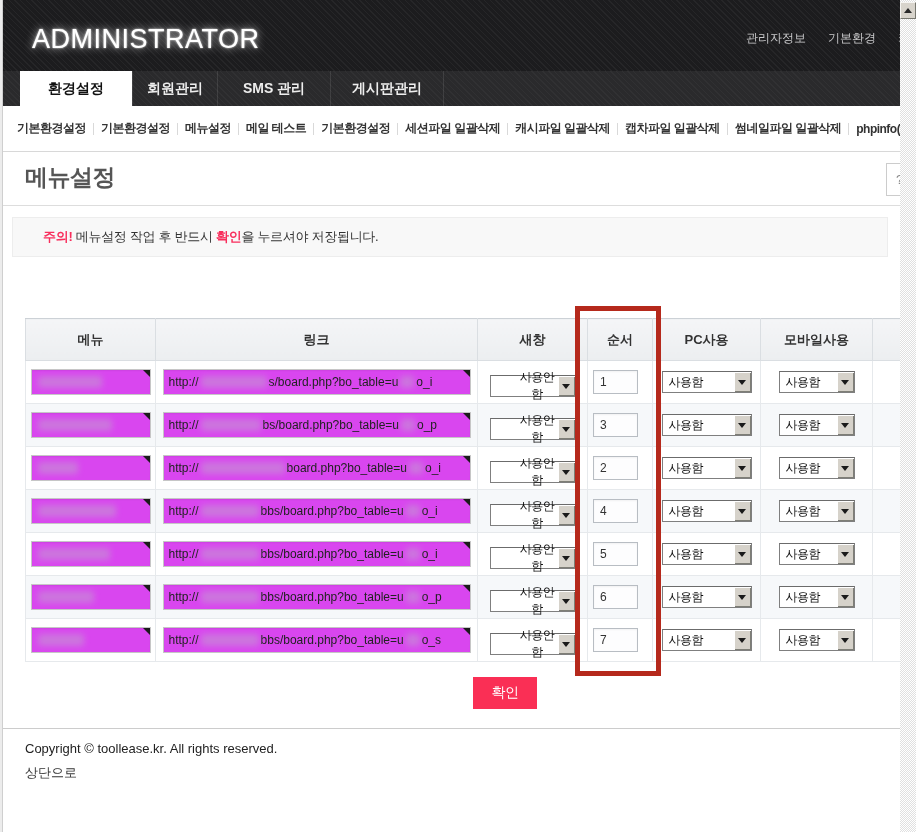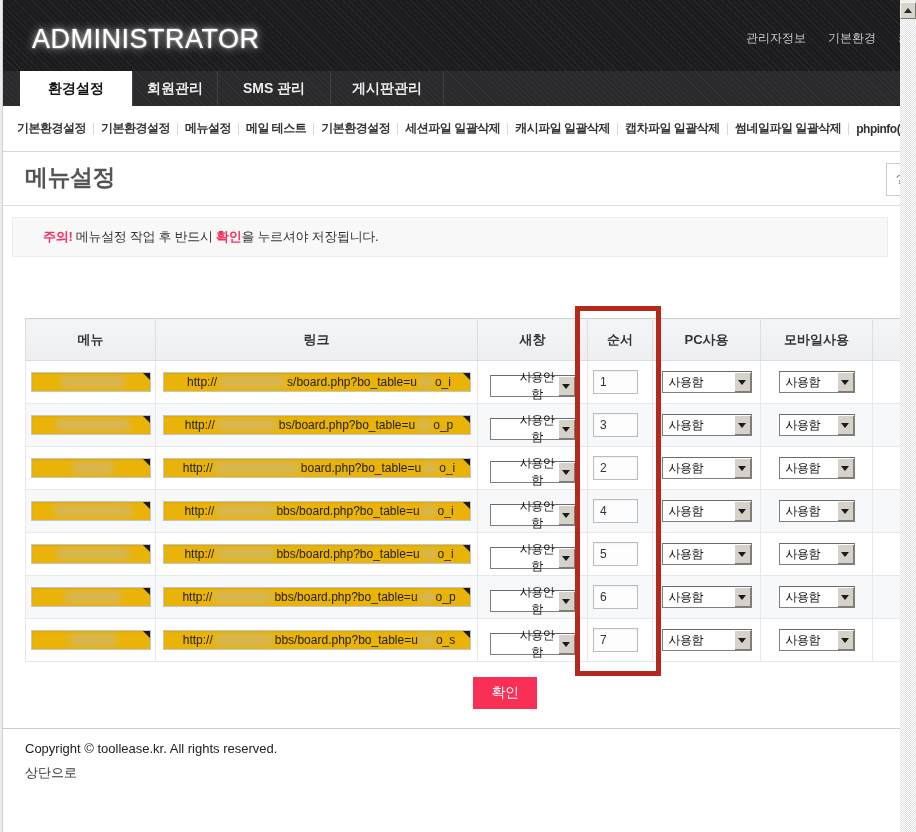--- a/index.html
+++ b/index.html
@@ -88,23 +88,23 @@
     font-size:13px; font-weight:bold; color:#333; text-align:center;
   }
   .menu-table td {
     height:43px; border:1px solid #e6e9ec; text-align:center; vertical-align:middle;
     background:#fff;
   }
   .menu-table tr.even td { background:#f6f8fa; }
 
   .fake-input {
     position:relative; display:inline-flex; align-items:center;
-    height:20px; background:#eab308; border:1px solid #c6c6c6;
+    height:26px; background:#d946ef; border:1px solid #c6c6c6;
     box-shadow:inset 0 1px 2px rgba(0,0,0,0.06);
-    overflow:hidden; white-space:nowrap; cursor:text; text-align:left;justify-content:center;
+    overflow:hidden; white-space:nowrap; cursor:text; text-align:left;
   }
   .fake-input.menu { width:120px; }
   .fake-input.link { width:308px; padding-left:5px; }
   .corner:after {
     content:""; position:absolute; top:-1px; right:-1px;
     border-top:9px solid #1b1b1b; border-left:9px solid transparent;
   }
   .lnk-t { font-size:12px; color:#222; flex:none; }
   .smudge {
     display:inline-block; height:12px; flex:none;

